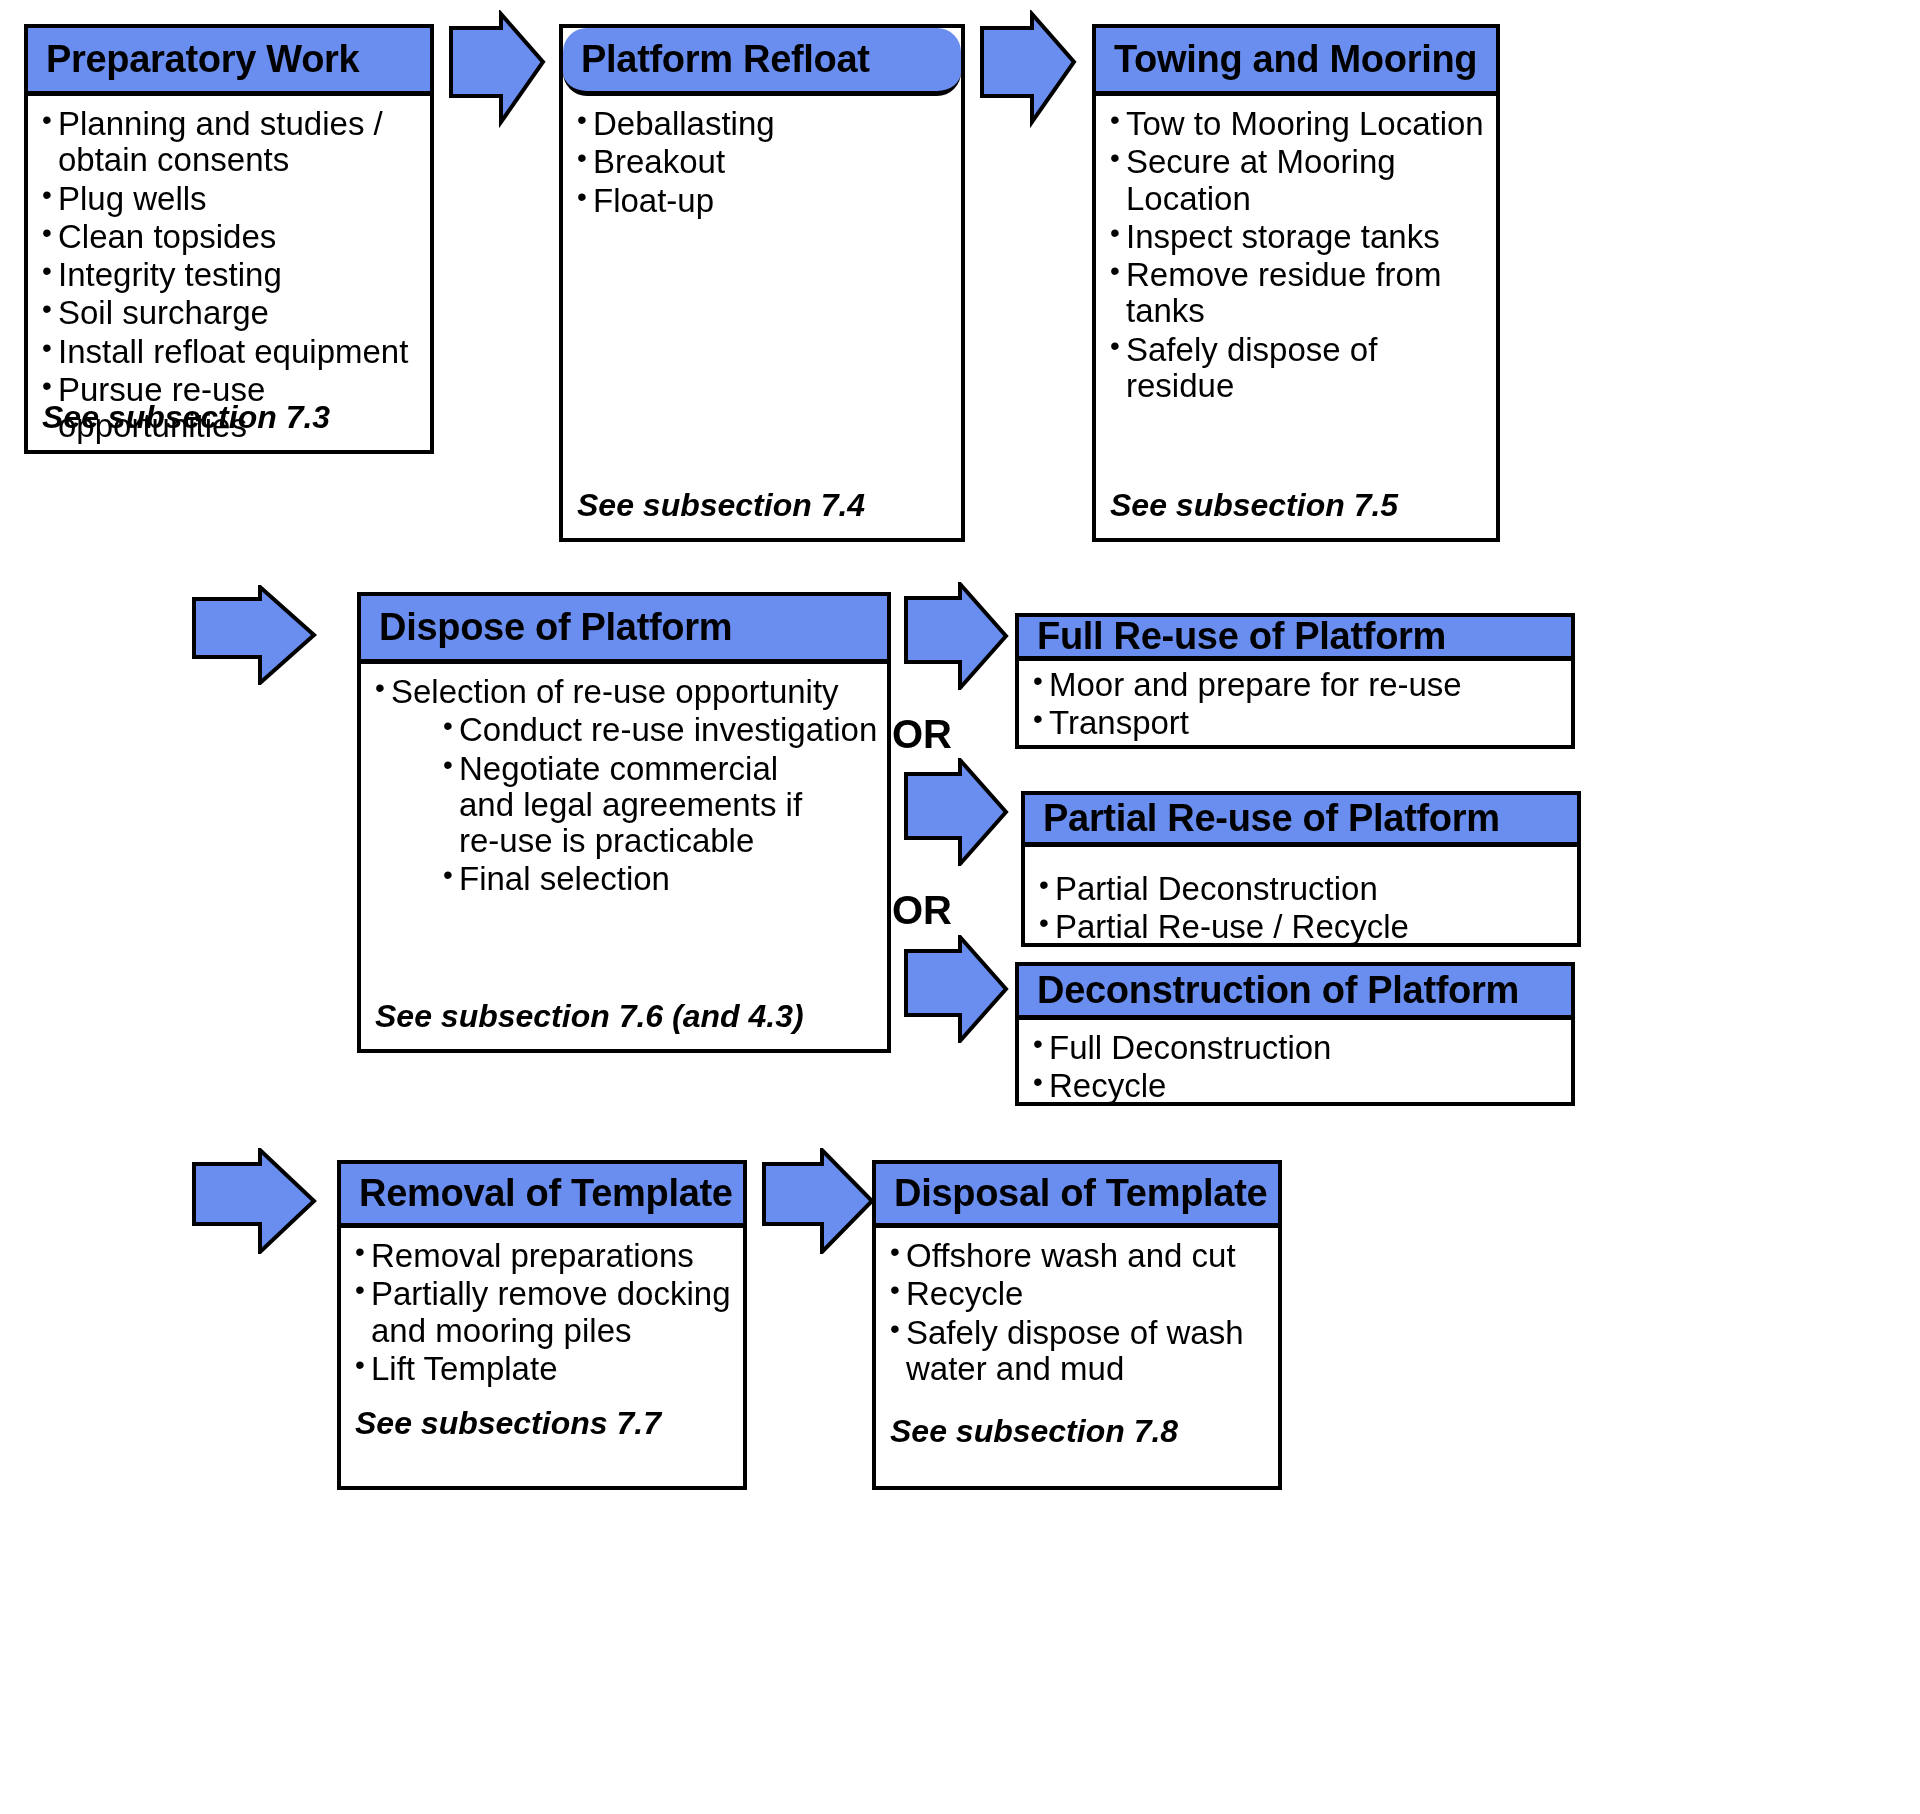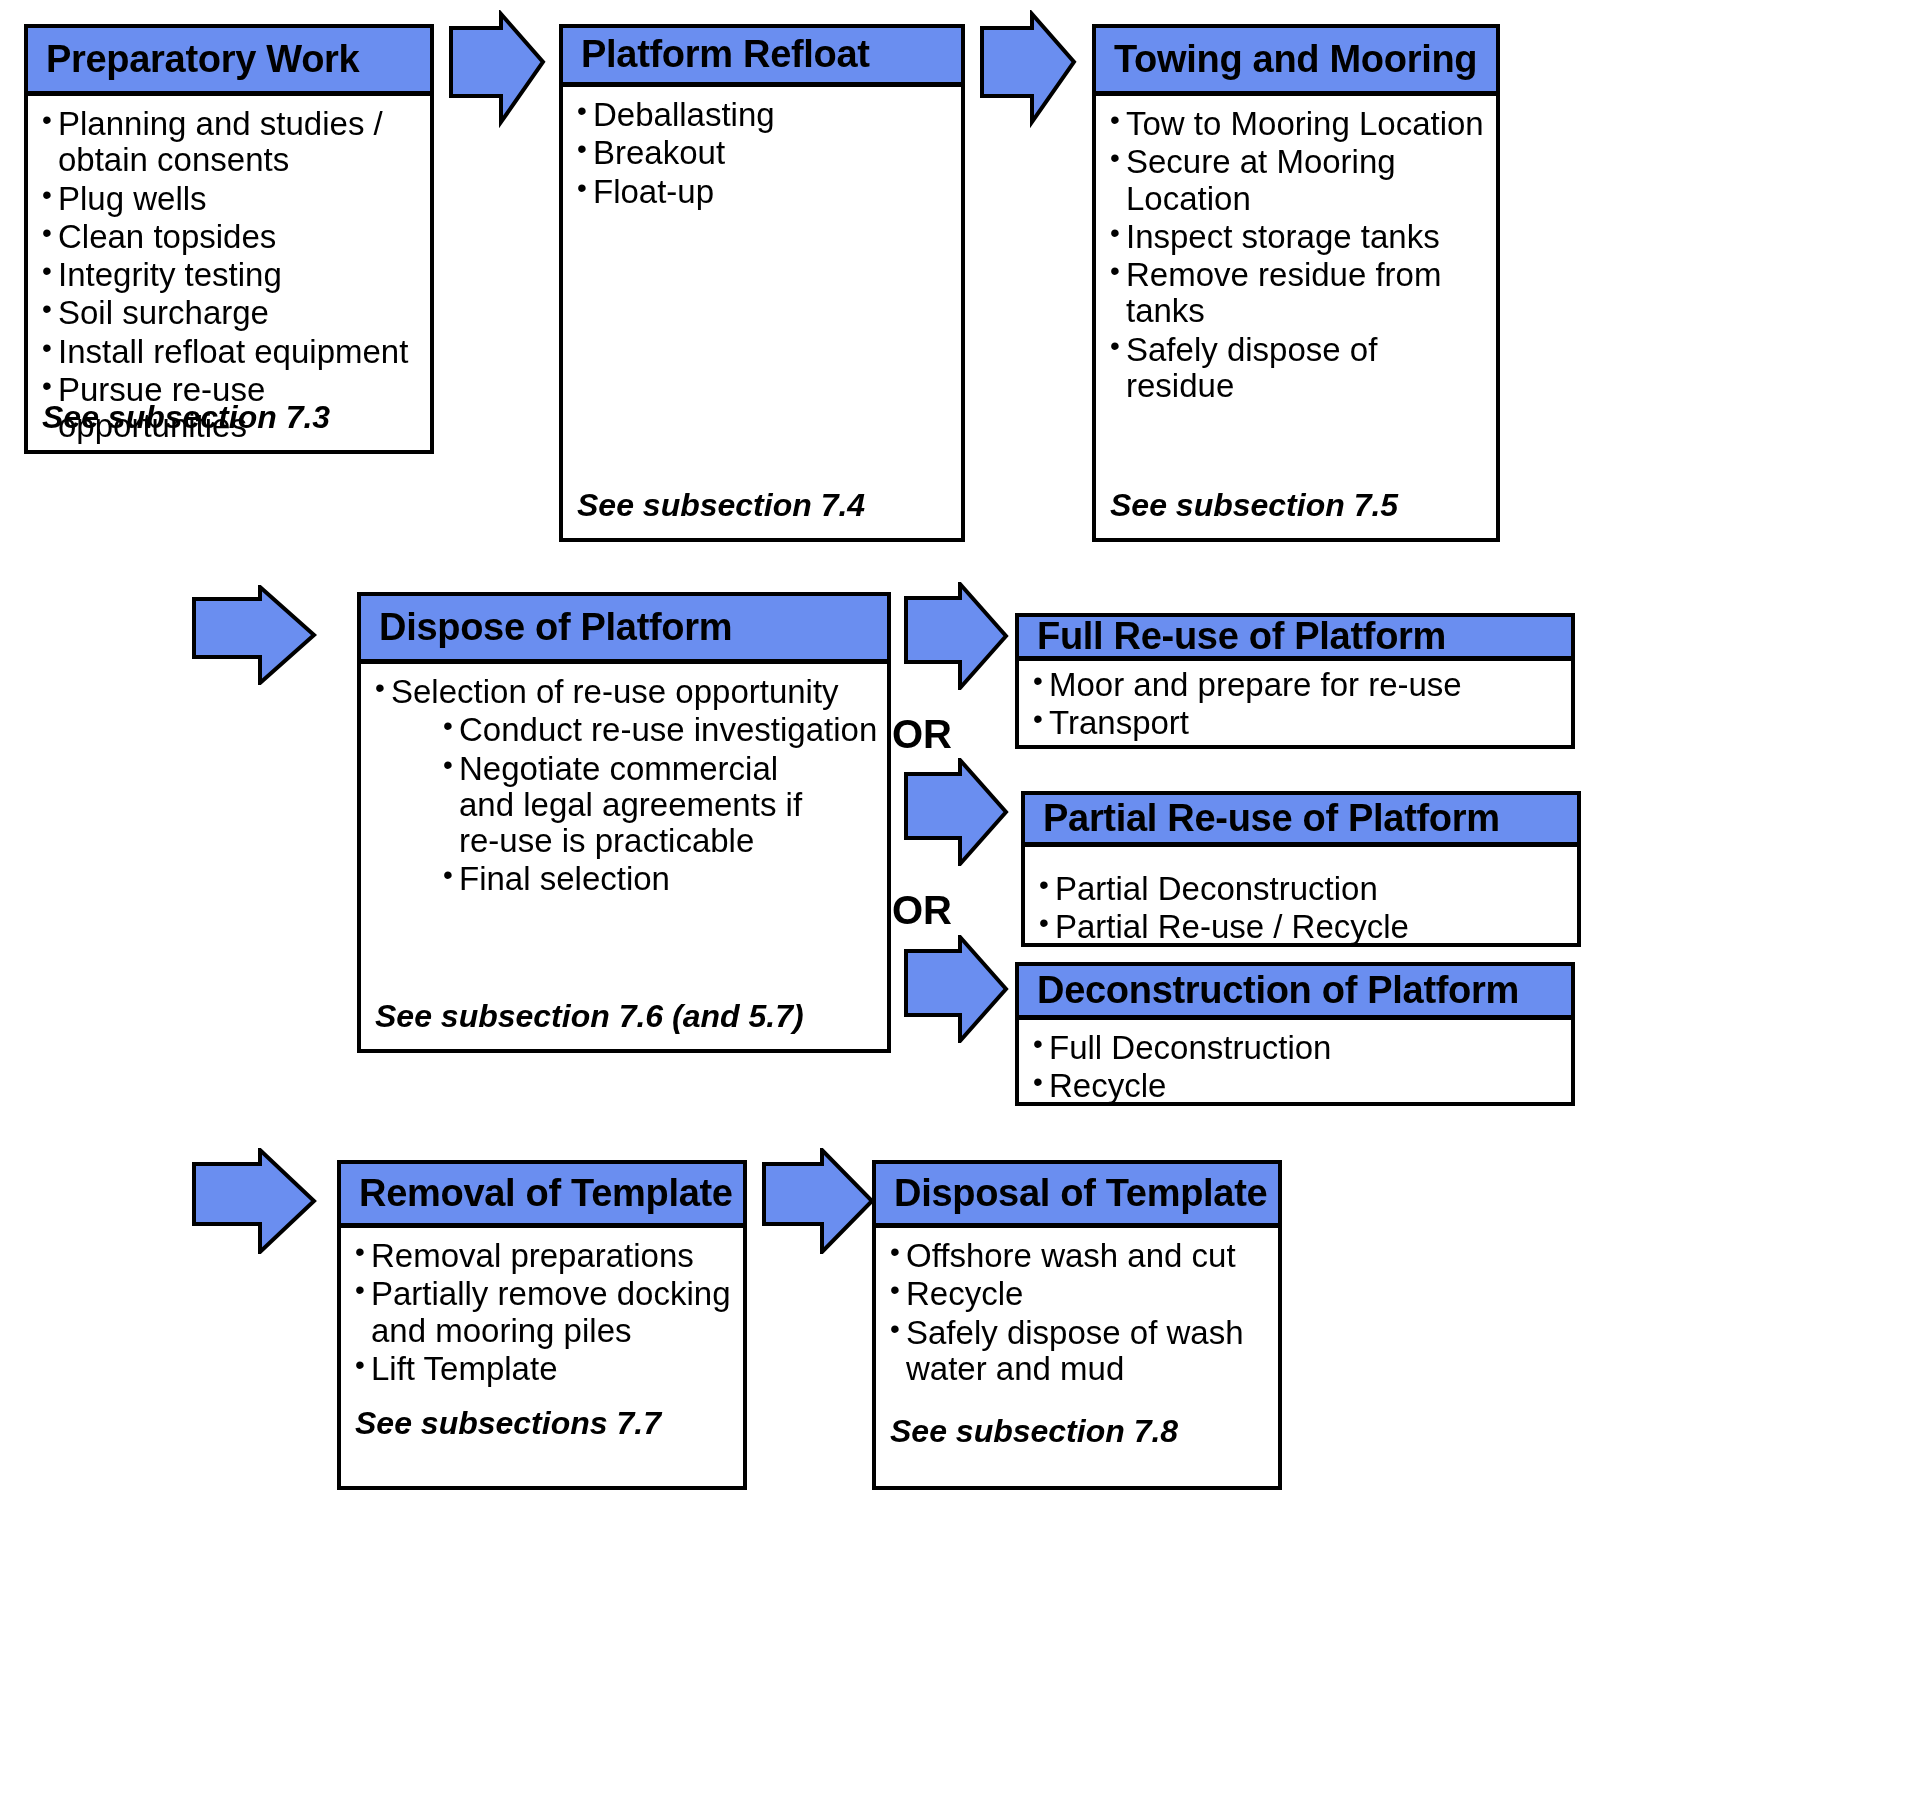--- a/index.html
+++ b/index.html
@@ -116,21 +116,21 @@
   </div>
 </div>
 
 <div class="arrow" style="left:447px; top:10px; width:100px; height:120px;">
   <svg width="100" height="120" viewBox="0 0 100 120">
     <polygon points="4,18 54,18 54,4 96,52 54,112 54,86 4,86" fill="#6a8ef0" stroke="#000000" stroke-width="4" stroke-linejoin="miter"></polygon>
   </svg>
 </div>
 
 <div class="box" style="left:559px; top:24px; width:406px; height:518px;">
-  <div class="box-header" style="height:59px;">
+  <div class="box-header" style="height:68px;border-radius:24px;">
     <span class="box-header-title">Platform Refloat</span>
   </div>
   <div class="box-body">
     <ul class="bullets">
       <li>Deballasting</li>
       <li>Breakout</li>
       <li>Float-up</li>
     </ul>
     <div class="footnote">See subsection 7.4</div>
   </div>
@@ -170,21 +170,21 @@
   </div>
   <div class="box-body">
     <ul class="bullets">
       <li>Selection of re-use opportunity</li>
       <li class="sub">Conduct re-use investigation</li>
       <li class="sub">Negotiate commercial
  and legal agreements if
  re-use is practicable</li>
       <li class="sub">Final selection</li>
     </ul>
-    <div class="footnote">See subsection 7.6 (and 5.7)</div>
+    <div class="footnote">See subsection 7.6 (and 4.3)</div>
   </div>
 </div>
 
 <div class="arrow" style="left:902px; top:582px; width:108px; height:108px;">
   <svg width="108" height="108" viewBox="0 0 108 108">
     <polygon points="4,16 58,16 58,2 104,54 58,106 58,80 4,80" fill="#6a8ef0" stroke="#000000" stroke-width="4" stroke-linejoin="miter"></polygon>
   </svg>
 </div>
 
 <div class="or-label" style="left:892px; top:712px;">OR</div>

